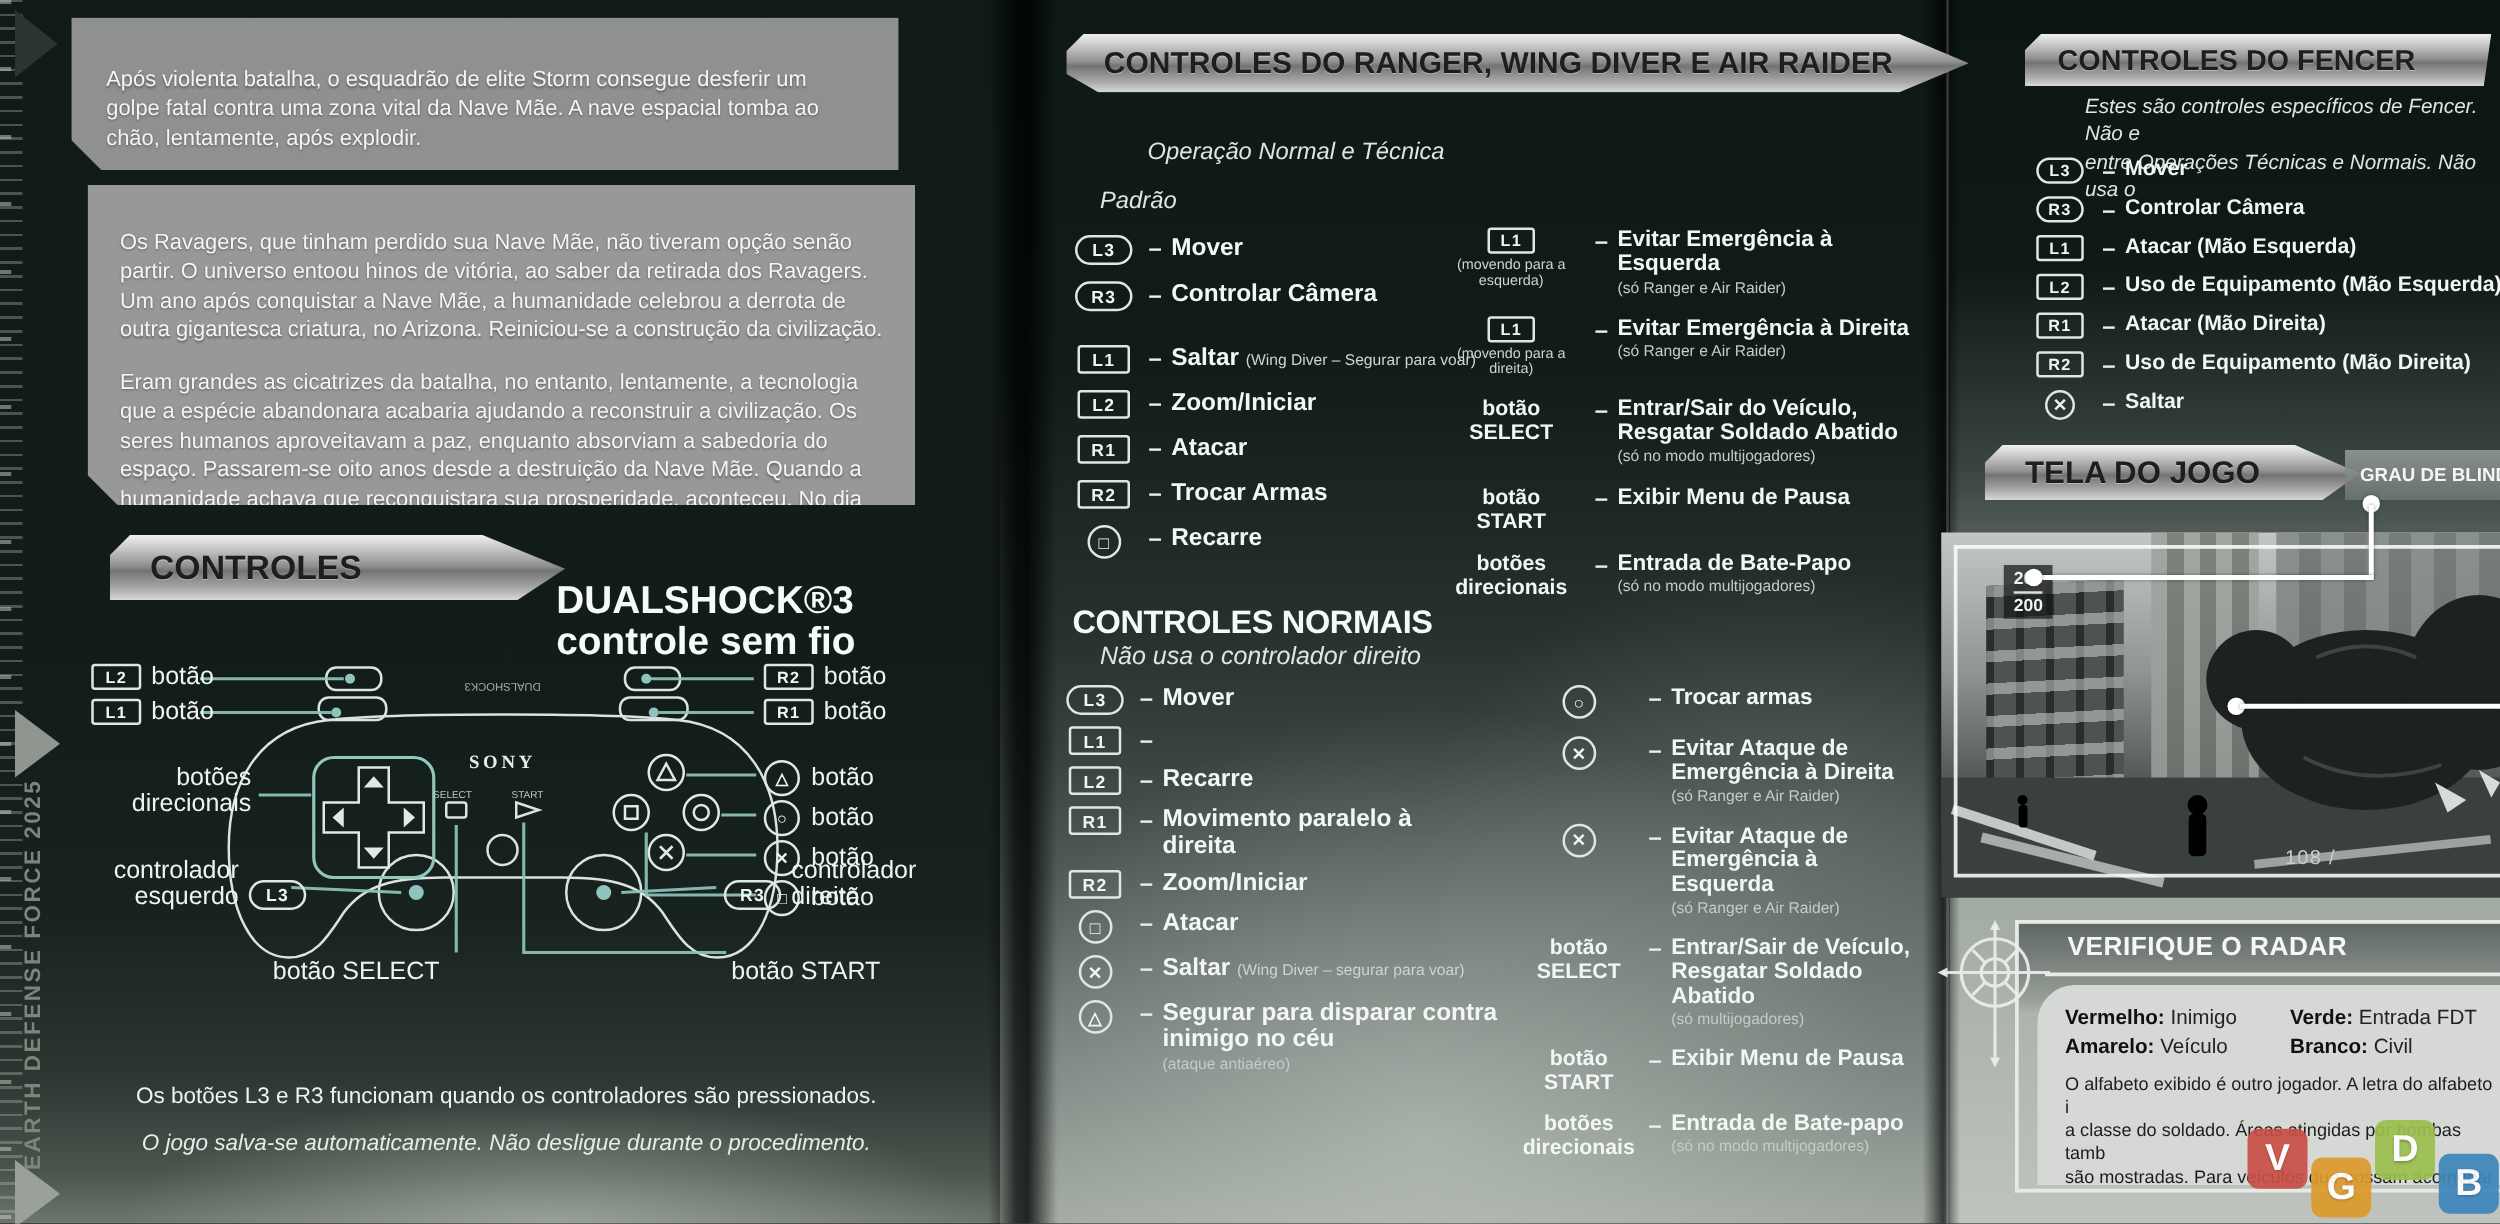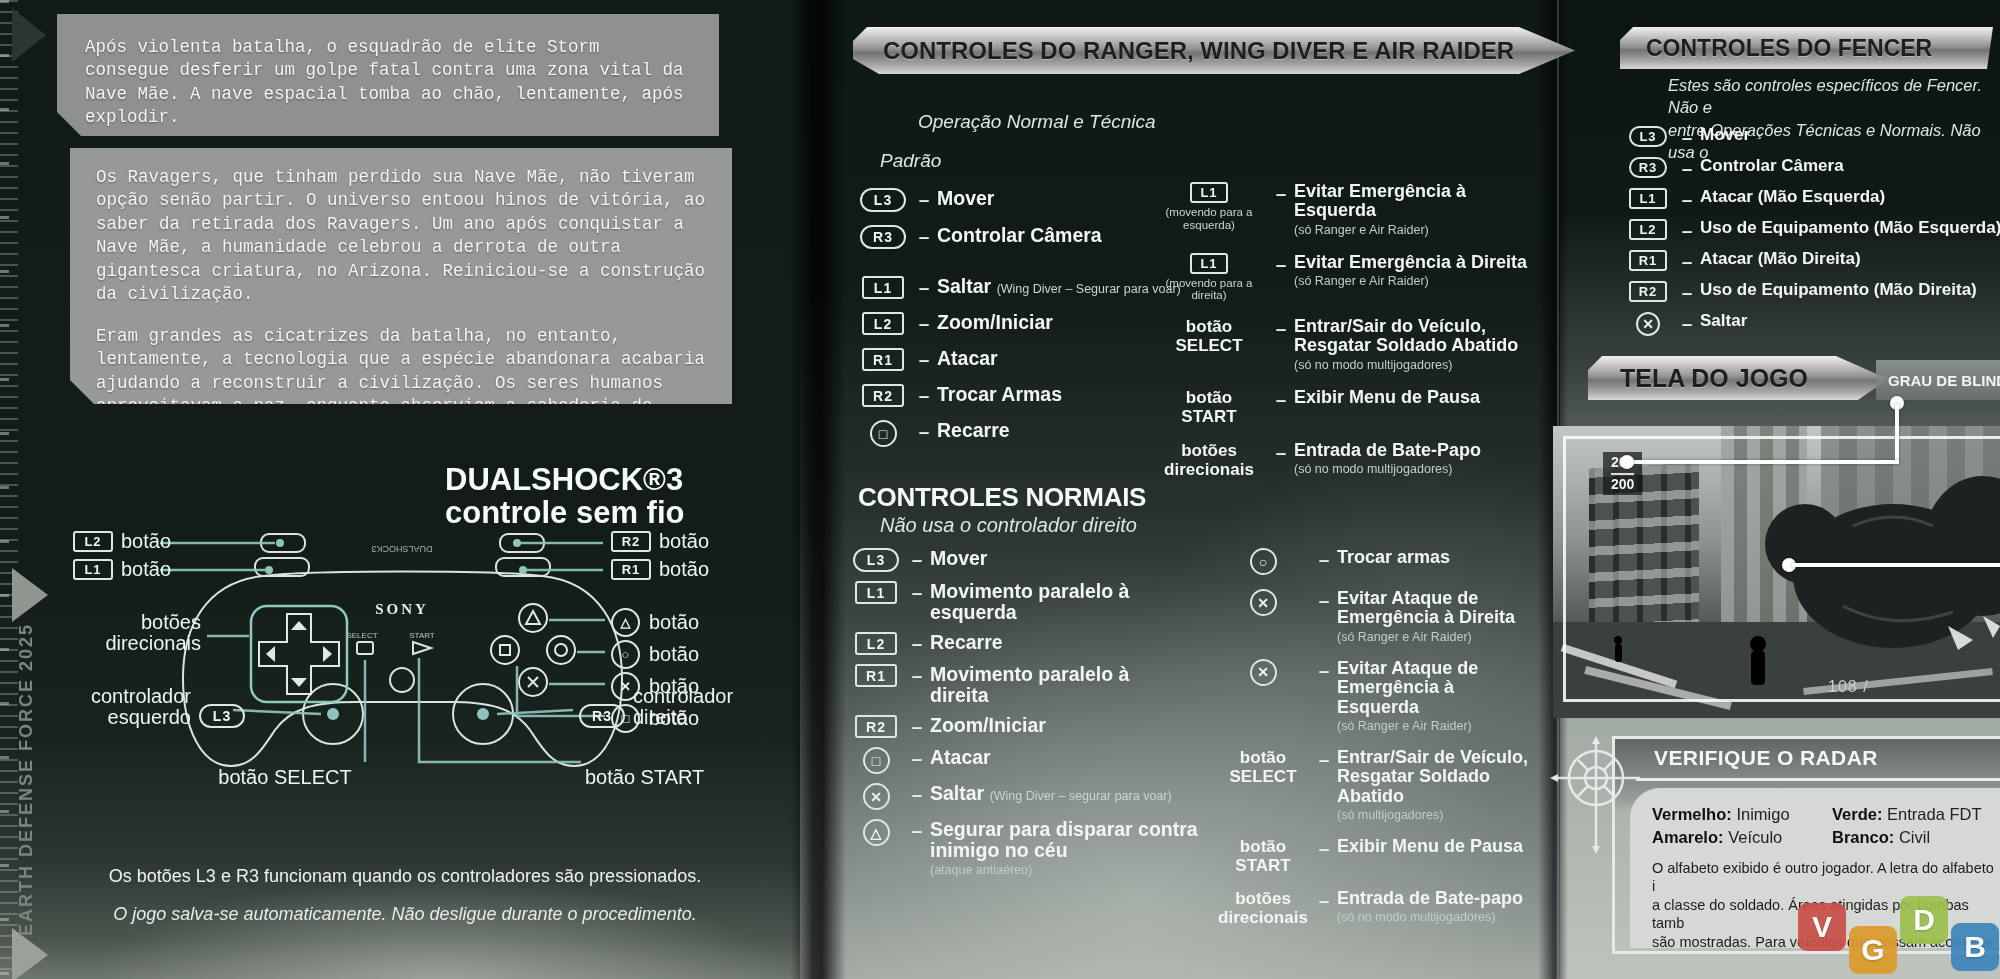--- a/index.html
+++ b/index.html
@@ -27,21 +27,21 @@
   .ruler1{left:0;top:0;width:18px;height:979px;
     background:repeating-linear-gradient(180deg,rgba(185,195,188,.34) 0 2px,rgba(0,0,0,0) 2px 11px);}
   .ruler2{left:0;top:0;width:9px;height:979px;
     background:repeating-linear-gradient(180deg,rgba(200,210,202,.5) 0 3px,rgba(0,0,0,0) 3px 54px);}
   .spine-arrow{width:0;height:0;border-top:27px solid transparent;border-bottom:27px solid transparent;}
   .spine-text{left:16px;top:636px;height:300px;writing-mode:vertical-rl;transform:rotate(180deg);
     font-weight:bold;font-size:18px;letter-spacing:2px;color:#7b847d;white-space:nowrap;}
   
   .story{background:rgba(161,163,160,.93);color:#f5f5f3;text-shadow:0 1px 2px rgba(0,0,0,.38);
     clip-path:polygon(0 0,100% 0,100% 100%,24px 100%,0 calc(100% - 24px));}
-  .story p{margin:0 0 18px 0;font-size:17.5px;line-height:1.34;font-family:Liberation Mono, monospace;}
+  .story p{margin:16px 0 18px 0;font-size:17.5px;line-height:1.34;}
   .story p:last-child{margin-bottom:0;}
   
   .badge{background:linear-gradient(180deg,#f0f0ee 0%,#c9c9c7 20%,#8f8f8d 48%,#737371 55%,#a9a9a7 82%,#d8d8d6 100%);
     color:#1c1f1e;font-weight:bold;display:flex;align-items:center;
     text-shadow:0 1px 0 rgba(255,255,255,.35);box-shadow:0 2px 5px rgba(0,0,0,.5);}
   .badge-controles{clip-path:polygon(16px 0,calc(100% - 66px) 0,100% 52%,calc(100% - 38px) 100%,0 100%,0 16px);}
   .badge-mid{clip-path:polygon(14px 0,calc(100% - 56px) 0,100% 50%,calc(100% - 56px) 100%,26px 100%,0 68%,0 14px);}
   .badge-fencer{clip-path:polygon(13px 0,100% 0,calc(100% - 6px) 100%,0 100%,0 13px);}
   .badge-tela{clip-path:polygon(14px 0,calc(100% - 52px) 0,100% 52%,calc(100% - 30px) 100%,0 100%,0 14px);}
   
@@ -124,20 +124,23 @@
   <div class="abs spine-text">EARTH DEFENSE FORCE 2025</div>
 
   <div class="abs story" style="left:57px;top:14px;width:662px;height:122px;padding:22px 28px;box-sizing:border-box;background:rgba(152,154,151,.93);">
     <p>Após violenta batalha, o esquadrão de elite Storm consegue desferir um golpe fatal contra uma zona vital da Nave Mãe. A nave espacial tomba ao chão, lentamente, após explodir.</p>
   </div>
   <div class="abs story" style="left:70px;top:148px;width:662px;height:256px;padding:18px 26px;box-sizing:border-box;">
     <p>Os Ravagers, que tinham perdido sua Nave Mãe, não tiveram opção senão partir. O universo entoou hinos de vitória, ao saber da retirada dos Ravagers. Um ano após conquistar a Nave Mãe, a humanidade celebrou a derrota de outra gigantesca criatura, no Arizona. Reiniciou-se a construção da civilização.</p>
     <p>Eram grandes as cicatrizes da batalha, no entanto, lentamente, a tecnologia que a espécie abandonara acabaria ajudando a reconstruir a civilização. Os seres humanos aproveitavam a paz, enquanto absorviam a sabedoria do espaço. Passarem-se oito anos desde a destruição da Nave Mãe. Quando a humanidade achava que reconquistara sua prosperidade, aconteceu. No dia 28 de junho de 2025, uma emergência. Em profundo subterrâneo, uma catástrofe se processava.</p>
   </div>
 
+  <div class="abs badge badge-controles" style="left:88px;top:428px;width:332px;height:52px;font-size:27px;padding-left:32px;">
+    <span>CONTROLES</span>
+  </div>
   <div class="abs" style="left:445px;top:464px;font-weight:bold;font-size:31px;line-height:1.05;color:#f6faf8;">
     <div>DUALSHOCK®3</div>
     <div>controle sem fio</div>
   </div>
 
   <div class="abs" style="left:55px;top:518px;width:695px;height:300px;">
     <svg width="695" height="300" viewBox="0 0 695 300" style="position:absolute;left:0;top:0;">
       <g stroke="#d9e4e0" stroke-width="2" fill="none">
         <rect x="206" y="16" width="44" height="18" rx="8"></rect>
         <rect x="200" y="40" width="54" height="18" rx="8"></rect>
@@ -359,21 +362,20 @@
           <span class="key oval">L3</span>
         </span>
       <span class="dash">–</span>
       <span class="clab">Mover</span>
     </div>
     <div class="crow">
       <span class="kcol" style="width:56px;">
           <span class="key box">L1</span>
         </span>
       <span class="dash">–</span>
-      <span class="clab" style="width:220px;">Movimento paralelo à esquerda</span>
     </div>
     <div class="crow">
       <span class="kcol" style="width:56px;">
           <span class="key box">L2</span>
         </span>
       <span class="dash">–</span>
       <span class="clab">Recarre</span>
     </div>
     <div class="crow">
       <span class="kcol" style="width:56px;">

